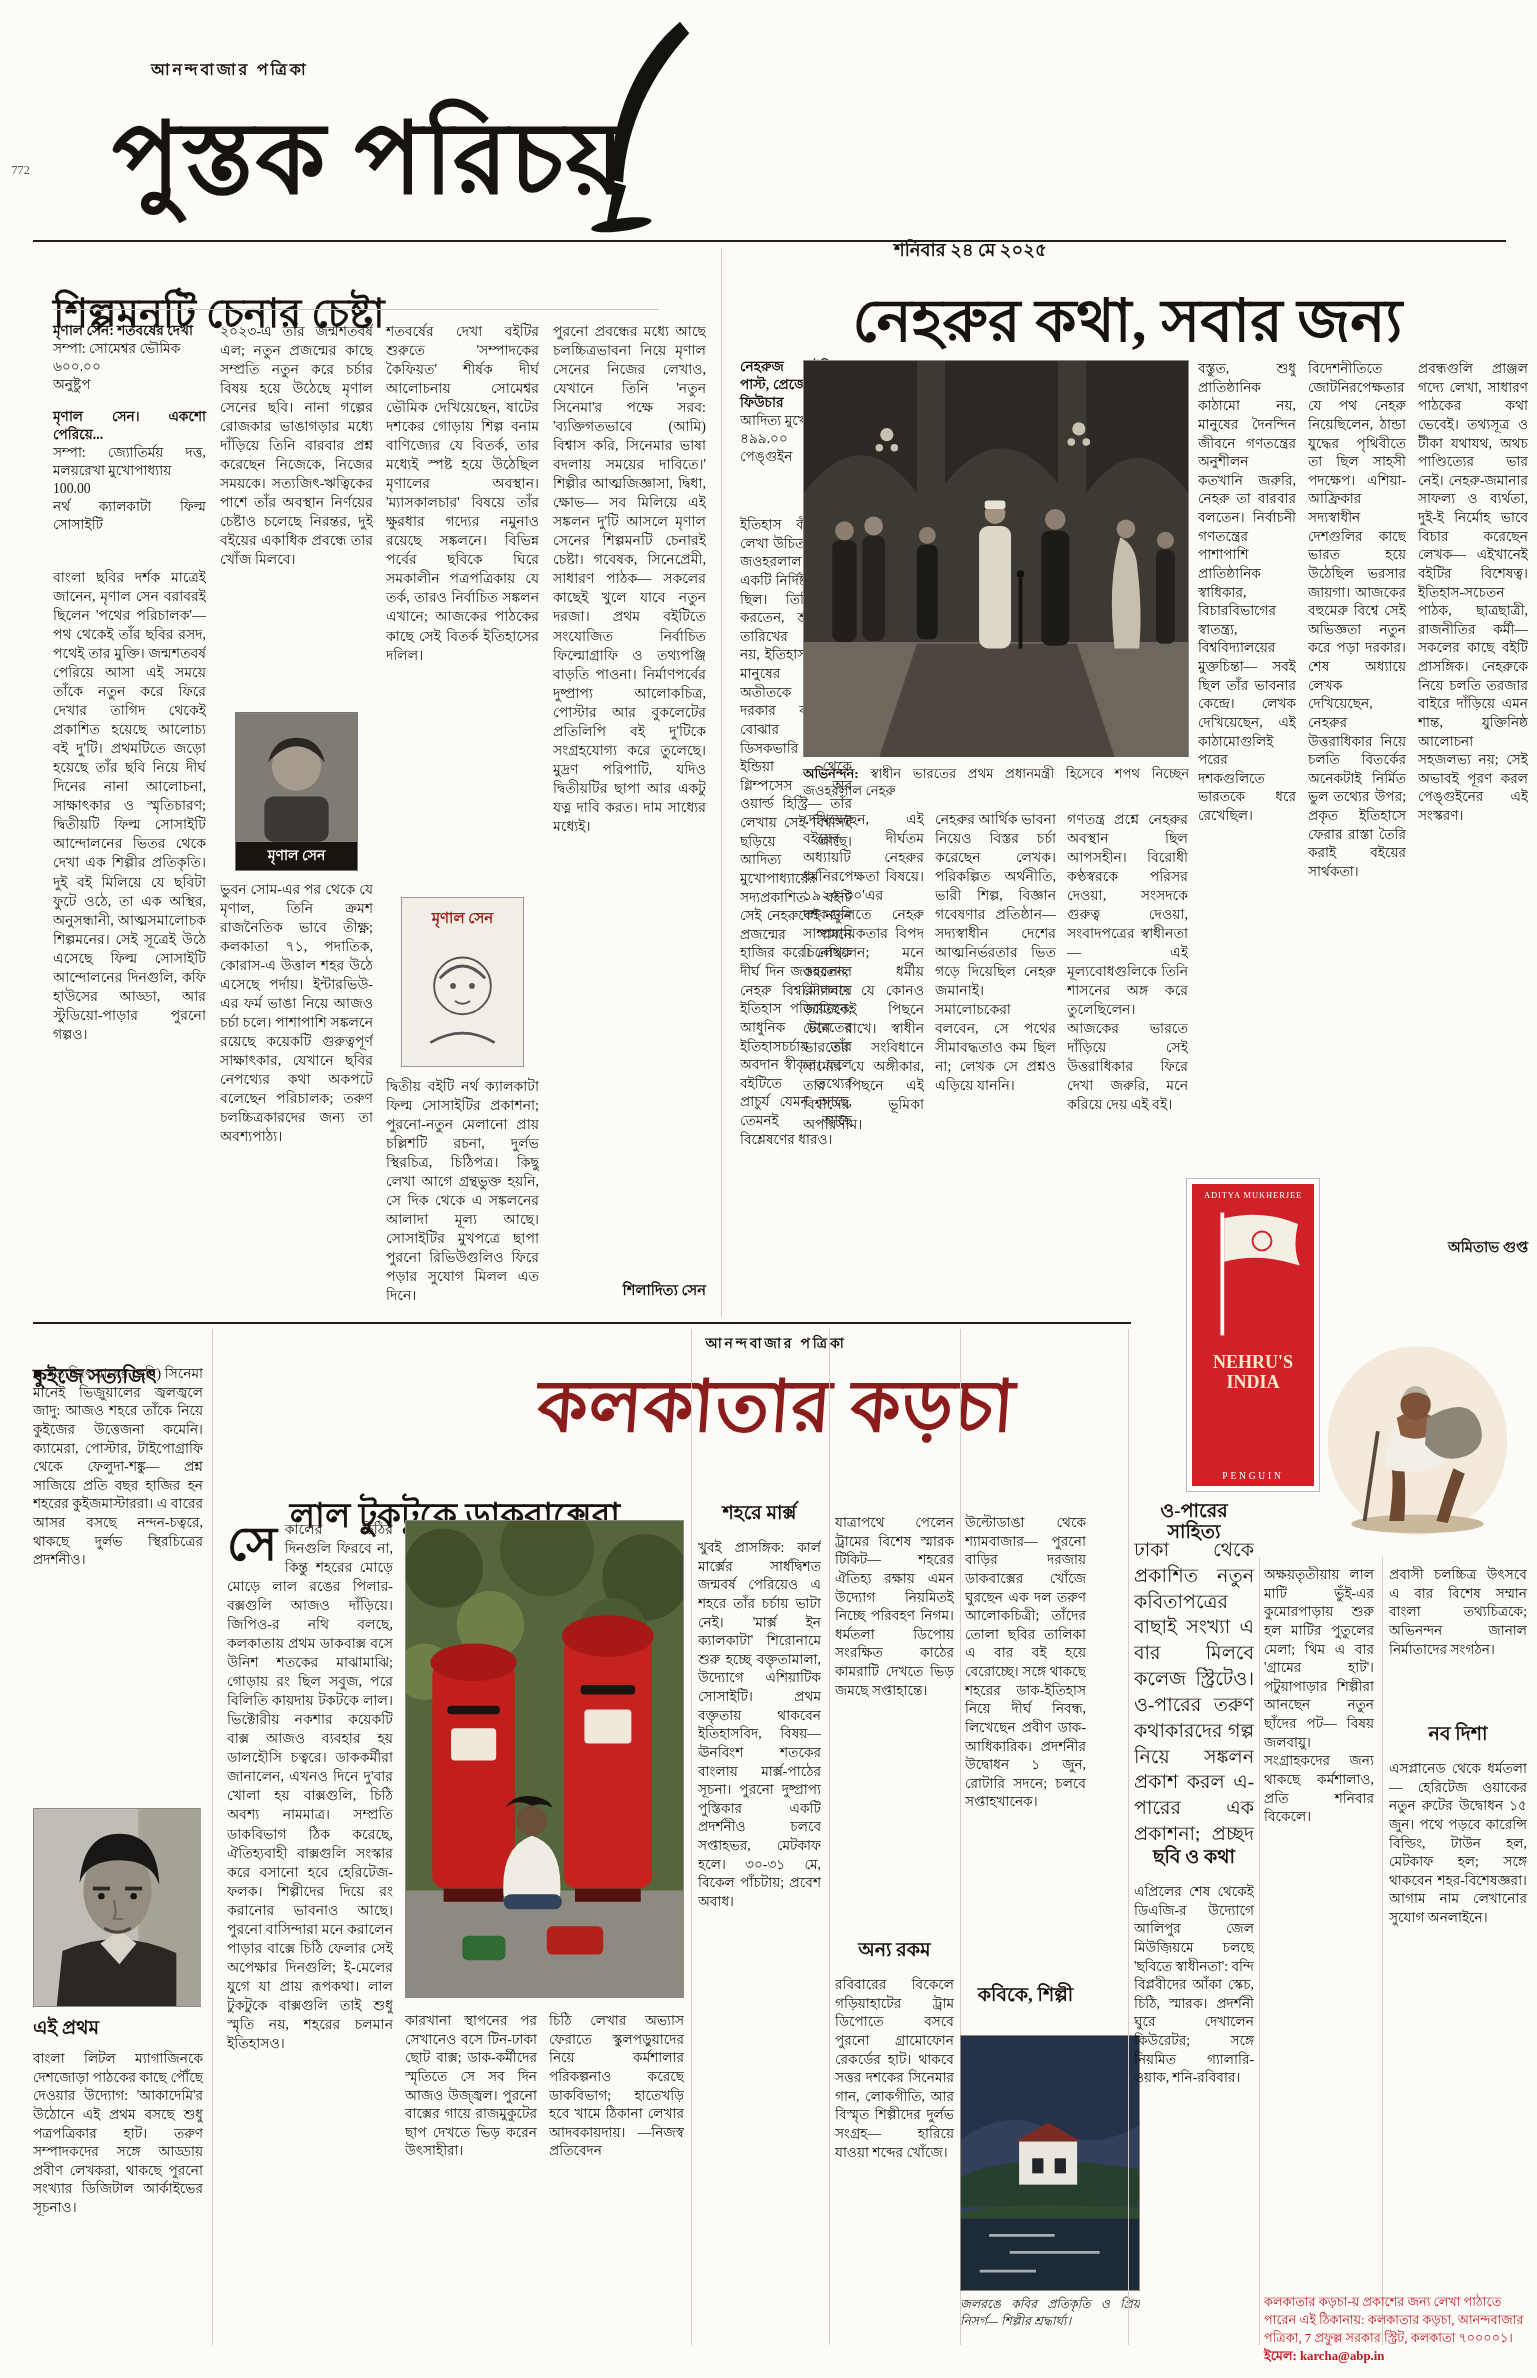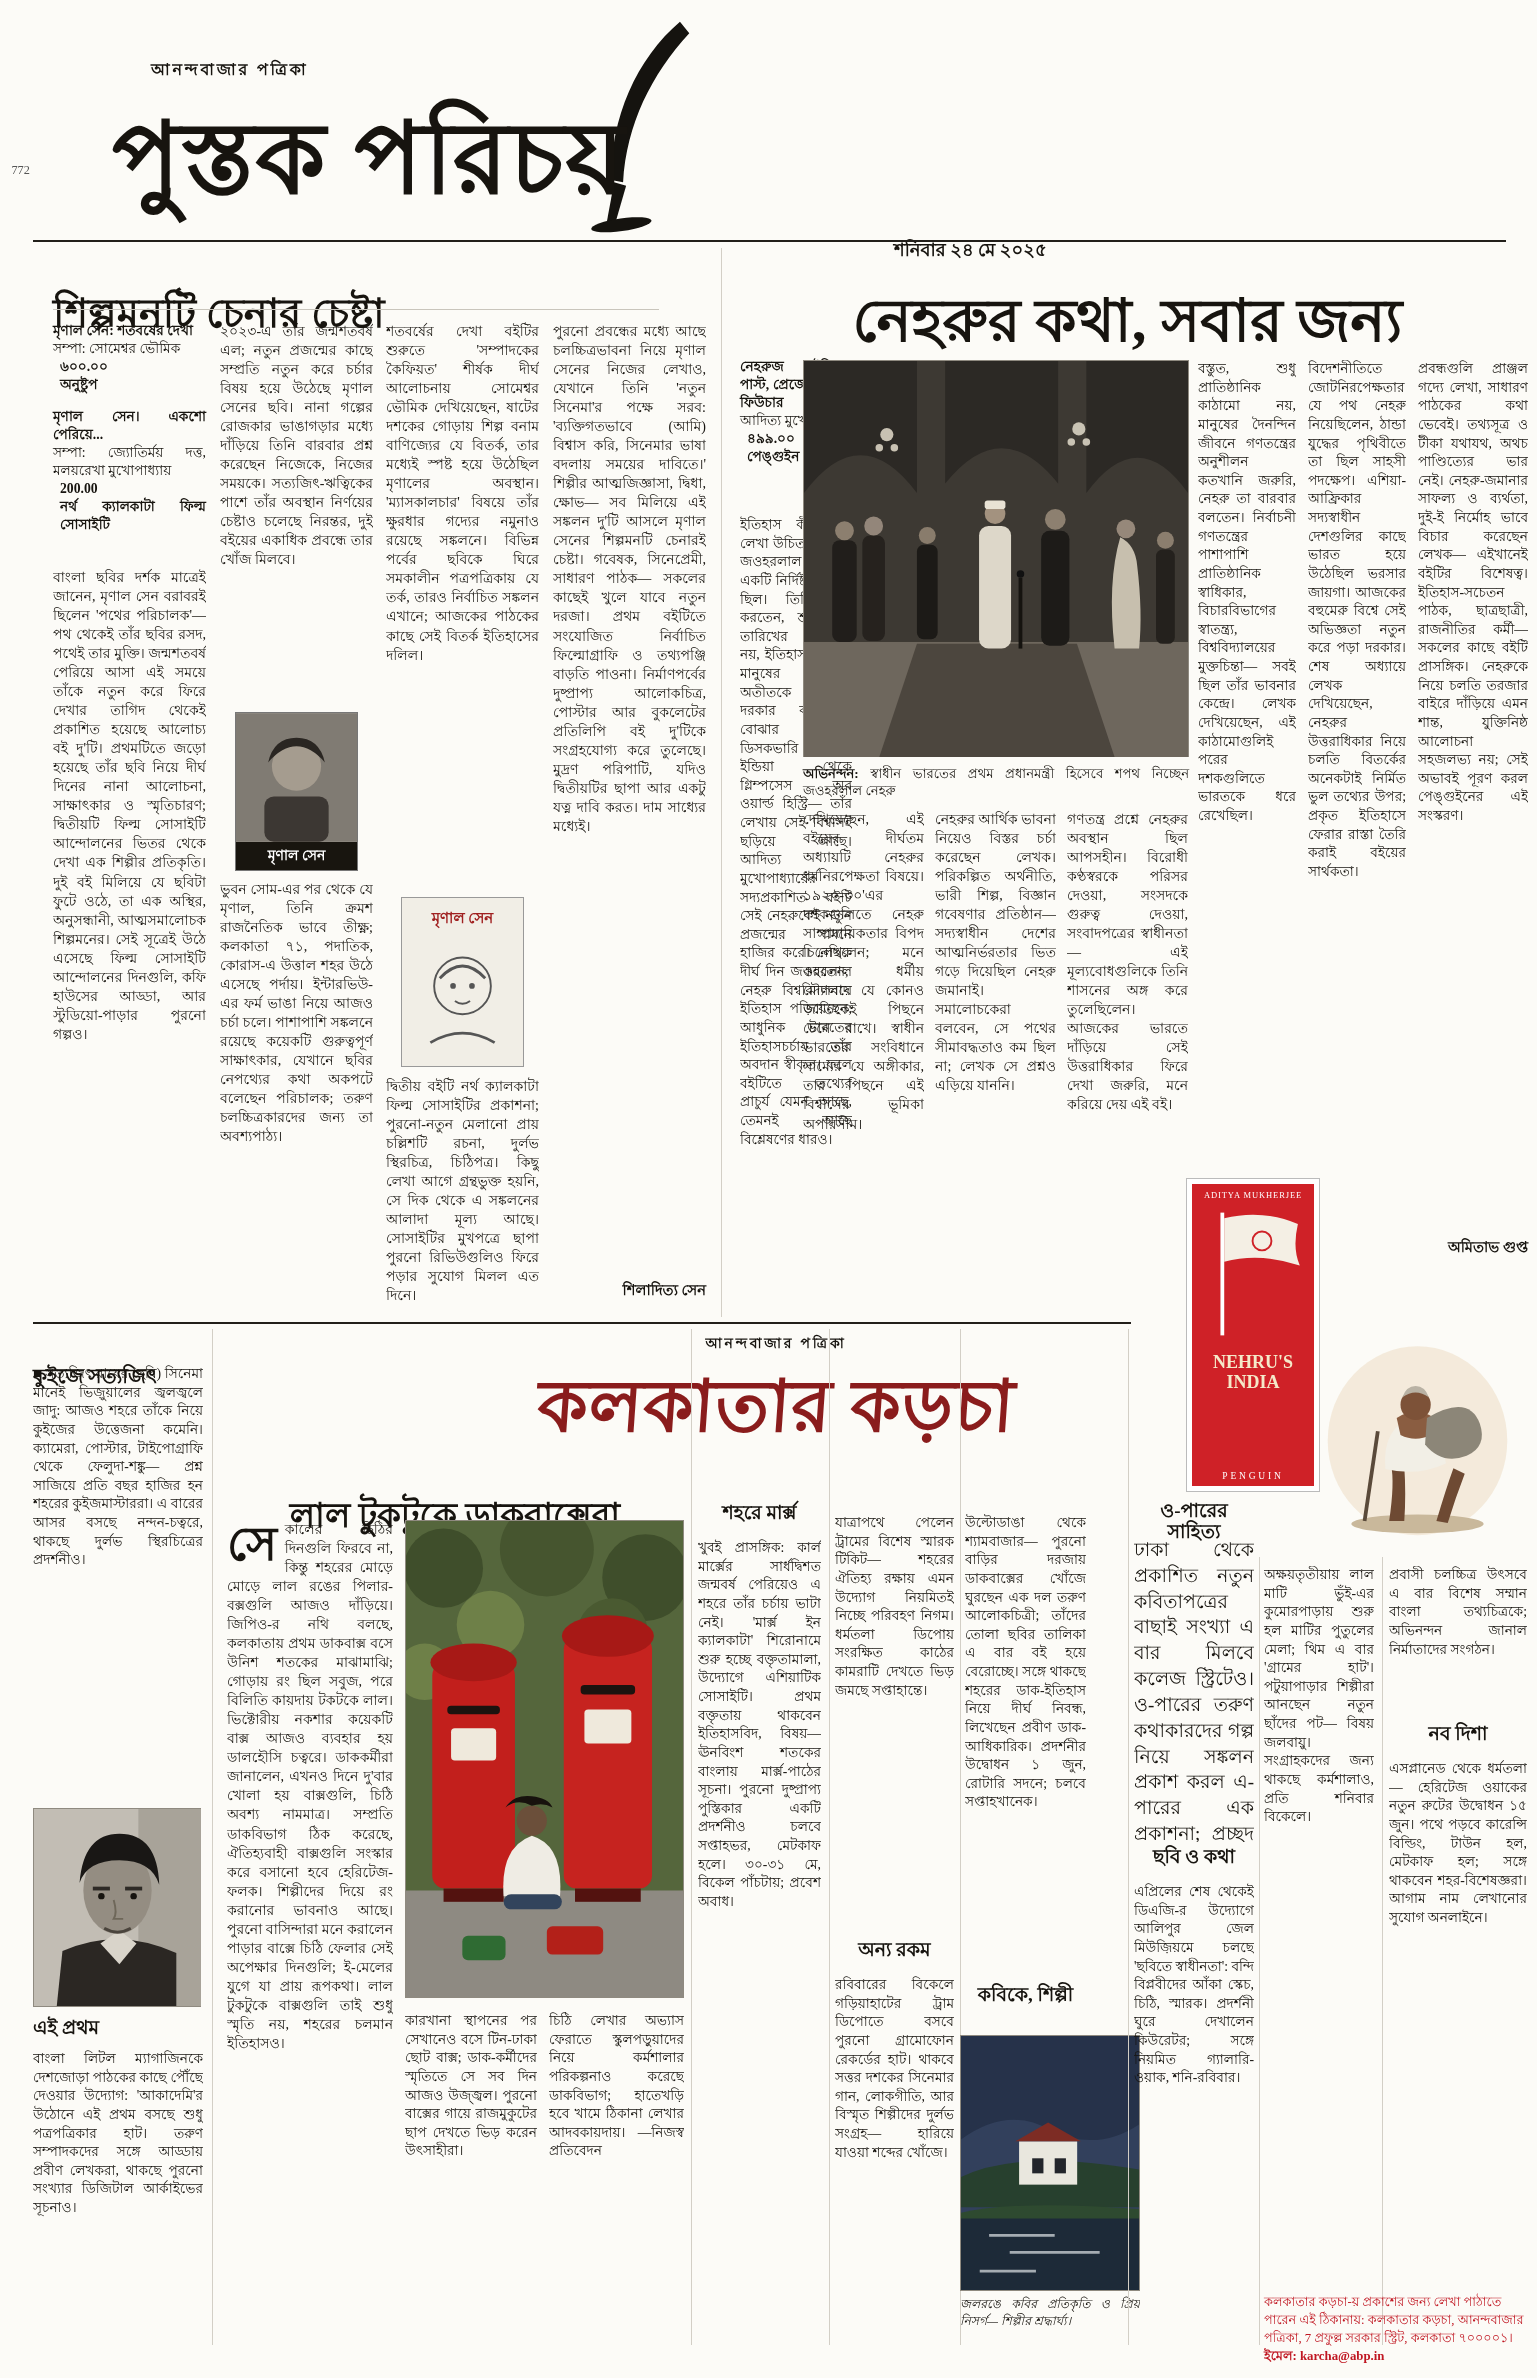--- a/index.html
+++ b/index.html
@@ -10,21 +10,21 @@
   .head{position:absolute;font-weight:bold;margin-top:32px;}
   .hrule{position:absolute;background:#221f1a;height:1.9px;}
   .grule{position:absolute;background:#c9c5bc;}
   .vrule{position:absolute;background:#d3cfc6;width:0.9px;}
   .masthead{position:absolute;font-weight:bold;font-size:100px;letter-spacing:1.9px;white-space:nowrap;}
   .brandtop{position:absolute;font-size:16px;letter-spacing:2.8px;font-weight:bold;}
   .issuedate{position:absolute;font-size:18px;font-weight:bold;margin-top:30px;}
   .pagenum{position:absolute;font-size:12.3px;color:#555;}
   .bookinfo{font-size:13.7px;line-height:1.32;margin-bottom:13.2px;}
   .bookinfo .t{font-weight:bold;display:block;}
-  .bookinfo .p{font-weight:bold;display:block;margin-left:7px;}
+  .bookinfo .p{font-weight:normal;display:block;}
   .bookinfo span{display:block;}
   .sub-head{position:absolute;font-weight:bold;font-size:19px;text-align:center;line-height:1.1;}
   .sig{position:absolute;font-weight:bold;font-size:14.7px;text-align:right;}
   .caption{position:absolute;font-size:13.2px;line-height:1.3;text-align:justify;}
   .caption b{font-weight:bold;}
   .dropcap{float:left;font-size:47px;line-height:.85;font-weight:bold;padding:4.7px 7.6px 0 0;}
   figure{margin:0;position:absolute;}
   .photo-frame{border:0.9px solid #8f8a80;box-sizing:border-box;}
   .korcha-title{position:absolute;font-weight:bold;font-size:72px;color:#8a1c1c;text-align:center;
                 letter-spacing:0.9px;transform:skewX(-4deg);}
@@ -65,21 +65,21 @@
   <div class="txt" style="left:53px;top:322px;width:153px;height:237px;overflow:visible;">
     <div class="bookinfo">
       <span class="t">মৃণাল সেন: শতবর্ষের দেখা</span>
       <span>সম্পা: সোমেশ্বর ভৌমিক</span>
       <span class="p">৬০০.০০</span>
       <span class="p">অনুষ্টুপ</span>
     </div>
     <div class="bookinfo">
       <span class="t">মৃণাল সেন। একশো পেরিয়ে...</span>
       <span>সম্পা: জ্যোতির্ময় দত্ত, মলয়রেখা মুখোপাধ্যায়</span>
-      <span class="p">200.00</span>
+      <span class="p">100.00</span>
       <span class="p">নর্থ ক্যালকাটা ফিল্ম সোসাইটি</span>
     </div>
   </div>
 
   <div class="txt" style="left:53px;top:568px;width:153px;height:748px;">বাংলা ছবির দর্শক মাত্রেই জানেন, মৃণাল সেন বরাবরই ছিলেন 'পথের পরিচালক'— পথ থেকেই তাঁর ছবির রসদ, পথেই তার মুক্তি। জন্মশতবর্ষ পেরিয়ে আসা এই সময়ে তাঁকে নতুন করে ফিরে দেখার তাগিদ থেকেই প্রকাশিত হয়েছে আলোচ্য বই দু'টি। প্রথমটিতে জড়ো হয়েছে তাঁর ছবি নিয়ে দীর্ঘ দিনের নানা আলোচনা, সাক্ষাৎকার ও স্মৃতিচারণ; দ্বিতীয়টি ফিল্ম সোসাইটি আন্দোলনের ভিতর থেকে দেখা এক শিল্পীর প্রতিকৃতি। দুই বই মিলিয়ে যে ছবিটা ফুটে ওঠে, তা এক অস্থির, অনুসন্ধানী, আত্মসমালোচক শিল্পমনের। সেই সূত্রেই উঠে এসেছে ফিল্ম সোসাইটি আন্দোলনের দিনগুলি, কফি হাউসের আড্ডা, আর স্টুডিয়ো-পাড়ার পুরনো গল্পও।</div>
   <div class="txt" style="left:220px;top:322px;width:153px;height:383px;">২০২৩-এ তাঁর জন্মশতবর্ষ এল; নতুন প্রজন্মের কাছে সম্প্রতি নতুন করে চর্চার বিষয় হয়ে উঠেছে মৃণাল সেনের ছবি। নানা গল্পের রোজকার ভাঙাগড়ার মধ্যে দাঁড়িয়ে তিনি বারবার প্রশ্ন করেছেন নিজেকে, নিজের সময়কে। সত্যজিৎ-ঋত্বিকের পাশে তাঁর অবস্থান নির্ণয়ের চেষ্টাও চলেছে নিরন্তর, দুই বইয়ের একাধিক প্রবন্ধে তার খোঁজ মিলবে।</div>
 
   <figure class="mcover1" style="left:235px;top:712px;width:123px;height:159px;">
     <svg width="121" height="129" viewBox="0 0 128 136">
       <rect width="128" height="136" fill="#807b73"></rect>

